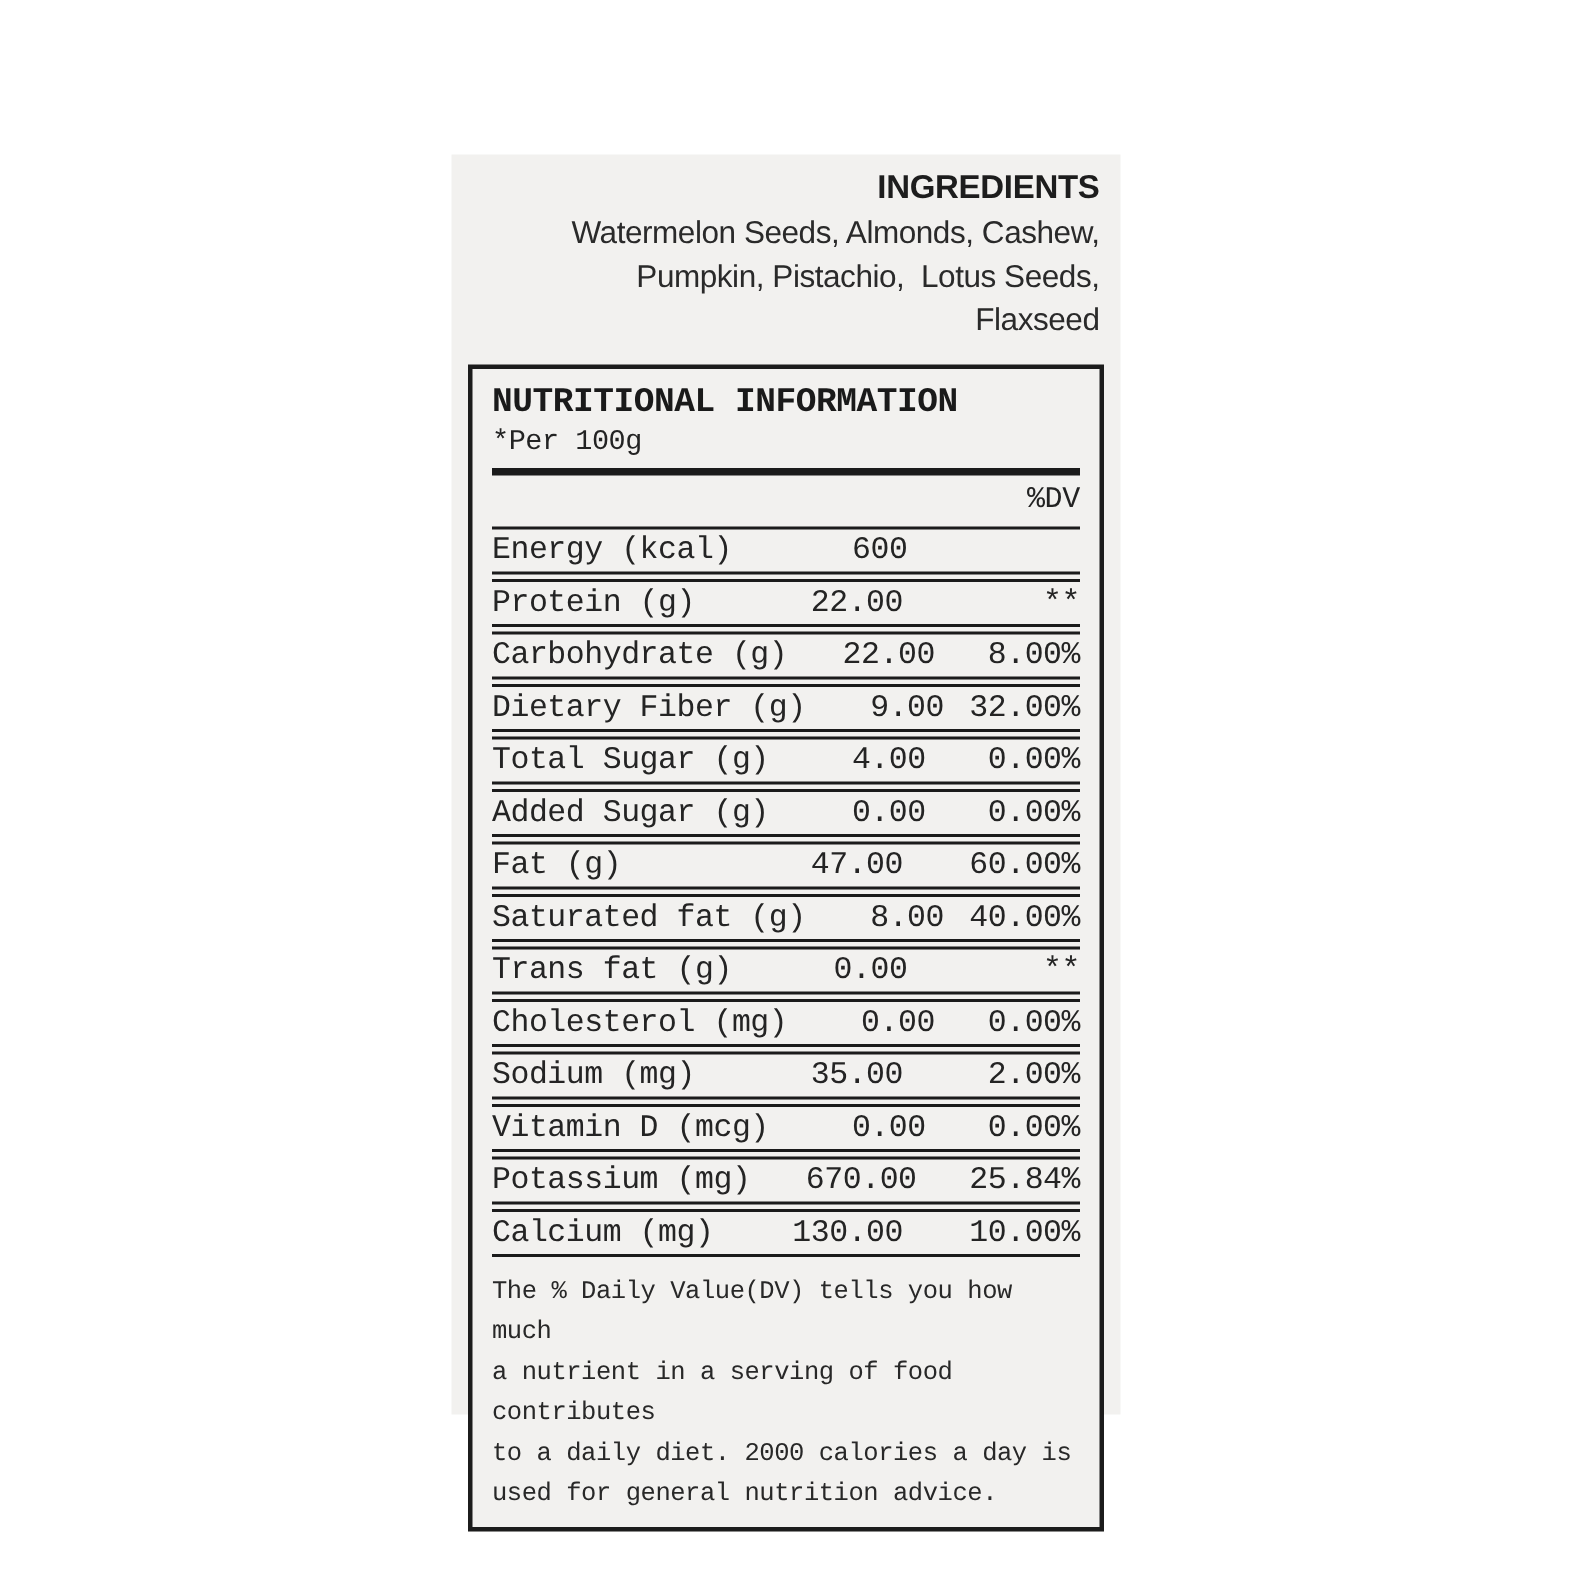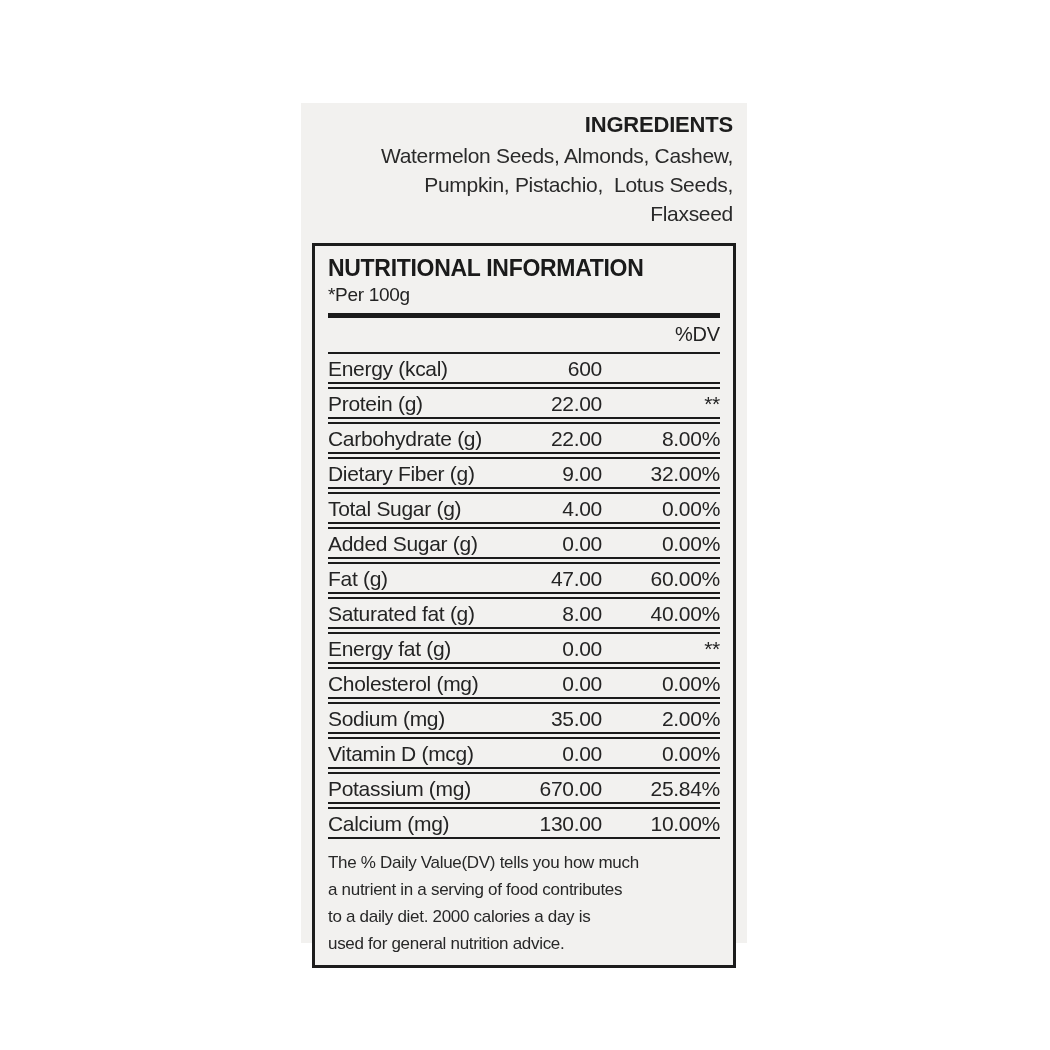--- a/index.html
+++ b/index.html
@@ -34,20 +34,21 @@
     letter-spacing: -0.3px;
     color: #2a2a2a;
     white-space: pre-wrap;
   }
   
   .nutri-box {
     margin: 15px 11px 0 11px;
     border: 3px solid #1c1c1c;
     padding: 9px 13px 8px 13px;
     background: #f2f1ef;
+    font-family: Liberation Mono, monospace;
   }
   .nutri-title {
     font-size: 23px;
     font-weight: 700;
     letter-spacing: -0.3px;
     color: #1a1a1a;
   }
   .serving {
     font-size: 19px;
     letter-spacing: -0.3px;
@@ -147,21 +148,21 @@
           <span class="c-label">Fat (g)</span>
           <span class="c-amount">47.00</span>
           <span class="c-dv">60.00%</span>
         </div>
         <div class="row">
           <span class="c-label">Saturated fat (g)</span>
           <span class="c-amount">8.00</span>
           <span class="c-dv">40.00%</span>
         </div>
         <div class="row">
-          <span class="c-label">Energy fat (g)</span>
+          <span class="c-label">Trans fat (g)</span>
           <span class="c-amount">0.00</span>
           <span class="c-dv">**</span>
         </div>
         <div class="row">
           <span class="c-label">Cholesterol (mg)</span>
           <span class="c-amount">0.00</span>
           <span class="c-dv">0.00%</span>
         </div>
         <div class="row">
           <span class="c-label">Sodium (mg)</span>

